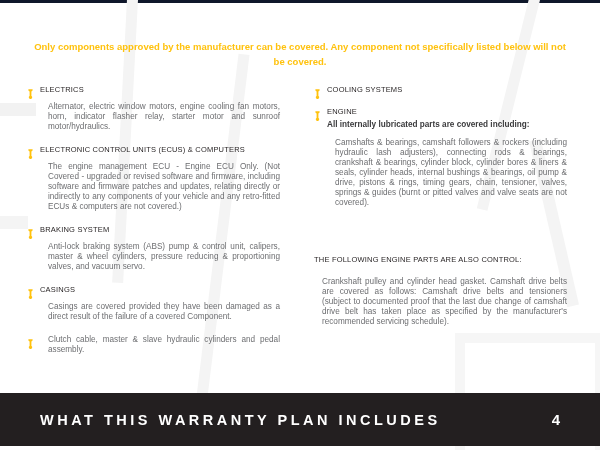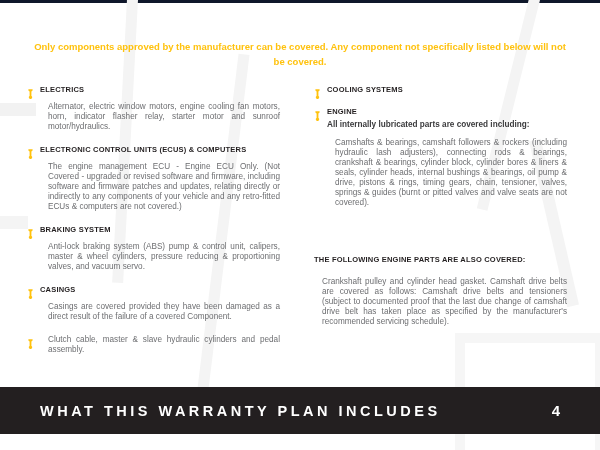--- a/index.html
+++ b/index.html
@@ -30,36 +30,36 @@
   .content{
     position:absolute;top:82px;left:27px;right:25px;z-index:2;
     display:flex;gap:26px;
   }
   .col{flex:1;min-width:0;}
 
   .section{position:relative;padding-left:13px;margin-bottom:13px;}
   .section.no-icon{padding-left:0;}
   .bullet{position:absolute;left:0;top:0;width:7px;height:10px;}
   .sec-title{
-    font-size:7.5px;font-weight:bold;color:#231f20;
+    font-size:7.5px;font-weight:normal;color:#231f20;
     letter-spacing:0.2px;margin:0 0 4px 0;line-height:9px;
   }
   .sec-intro{
     font-size:8.2px;line-height:10px;color:#3a3a3c;font-weight:bold;
     margin:0;text-align:justify;
   }
   .sec-body{
     font-size:8.2px;line-height:10px;color:#6d6e71;margin:8px;
     text-align:justify;
   }
   .also-covered{margin-top:47px;}
   .also-covered .sec-body{margin-top:13px;}
 
   .footer{
-    position:absolute;left:0;right:0;bottom:16px;height:47px;z-index:3;
+    position:absolute;left:0;right:0;bottom:4px;height:53px;z-index:3;
     background:#231f20;display:flex;align-items:center;
     justify-content:space-between;padding:0 40px;box-sizing:border-box;
   }
   .footer-title{
     color:#ffffff;font-size:14.5px;font-weight:bold;letter-spacing:3.5px;
   }
   .footer-page{color:#ffffff;font-size:15px;font-weight:bold;}
 </style>
 </head>
 <body>
@@ -147,21 +147,21 @@
           <svg width="7" height="10" viewBox="0 0 7 10">
               <path d="M1.4 0.3 h4.2 v1.2 l-1.2 1 v4.6 a1.6 1.6 0 1 1 -1.8 0 V2.5 l-1.2 -1 Z" fill="#FFC20E"></path>
             </svg>
         </span>
         <div class="sec-title">ENGINE</div>
         <p class="sec-intro">All internally lubricated parts are covered including:</p>
         <p class="sec-body">Camshafts &amp; bearings, camshaft followers &amp; rockers (including hydraulic lash adjusters), connecting rods &amp; bearings, crankshaft &amp; bearings, cylinder block, cylinder bores &amp; liners &amp; seals, cylinder heads, internal bushings &amp; bearings, oil pump &amp; drive, pistons &amp; rings, timing gears, chain, tensioner, valves, springs &amp; guides (burnt or pitted valves and valve seats are not covered).</p>
       </div>
 
       <div class="section no-icon also-covered">
-        <div class="sec-title">THE FOLLOWING ENGINE PARTS ARE ALSO COVERED:</div>
+        <div class="sec-title">THE FOLLOWING ENGINE PARTS ARE ALSO CONTROL:</div>
         <p class="sec-body">Crankshaft pulley and cylinder head gasket. Camshaft drive belts are covered as follows: Camshaft drive belts and tensioners (subject to documented proof that the last due change of camshaft drive belt has taken place as specified by the manufacturer's recommended servicing schedule).</p>
       </div>
 
     </div>
   </div>
 
   <div class="footer">
     <span class="footer-title">WHAT THIS WARRANTY PLAN INCLUDES</span>
     <span class="footer-page">4</span>
   </div>

